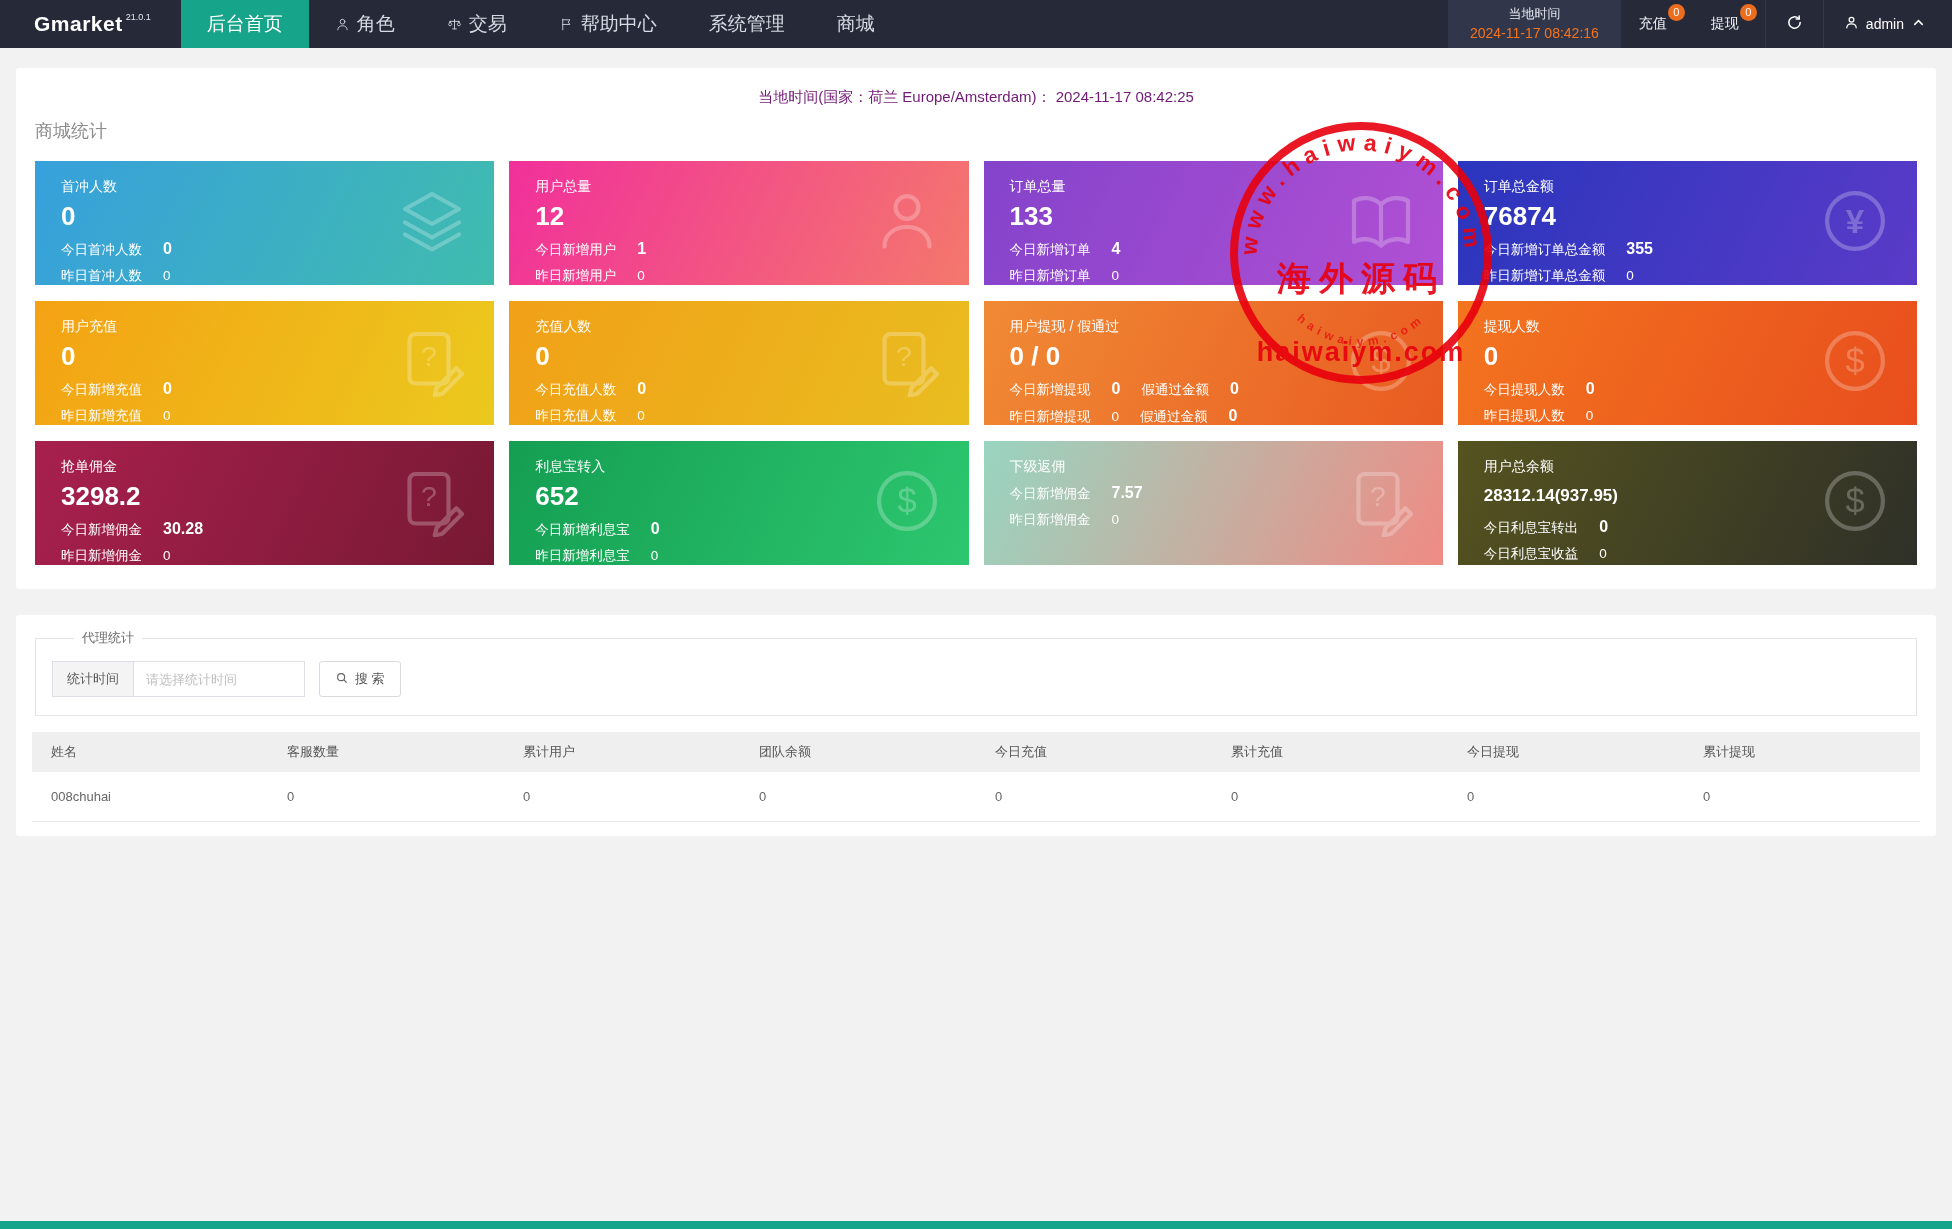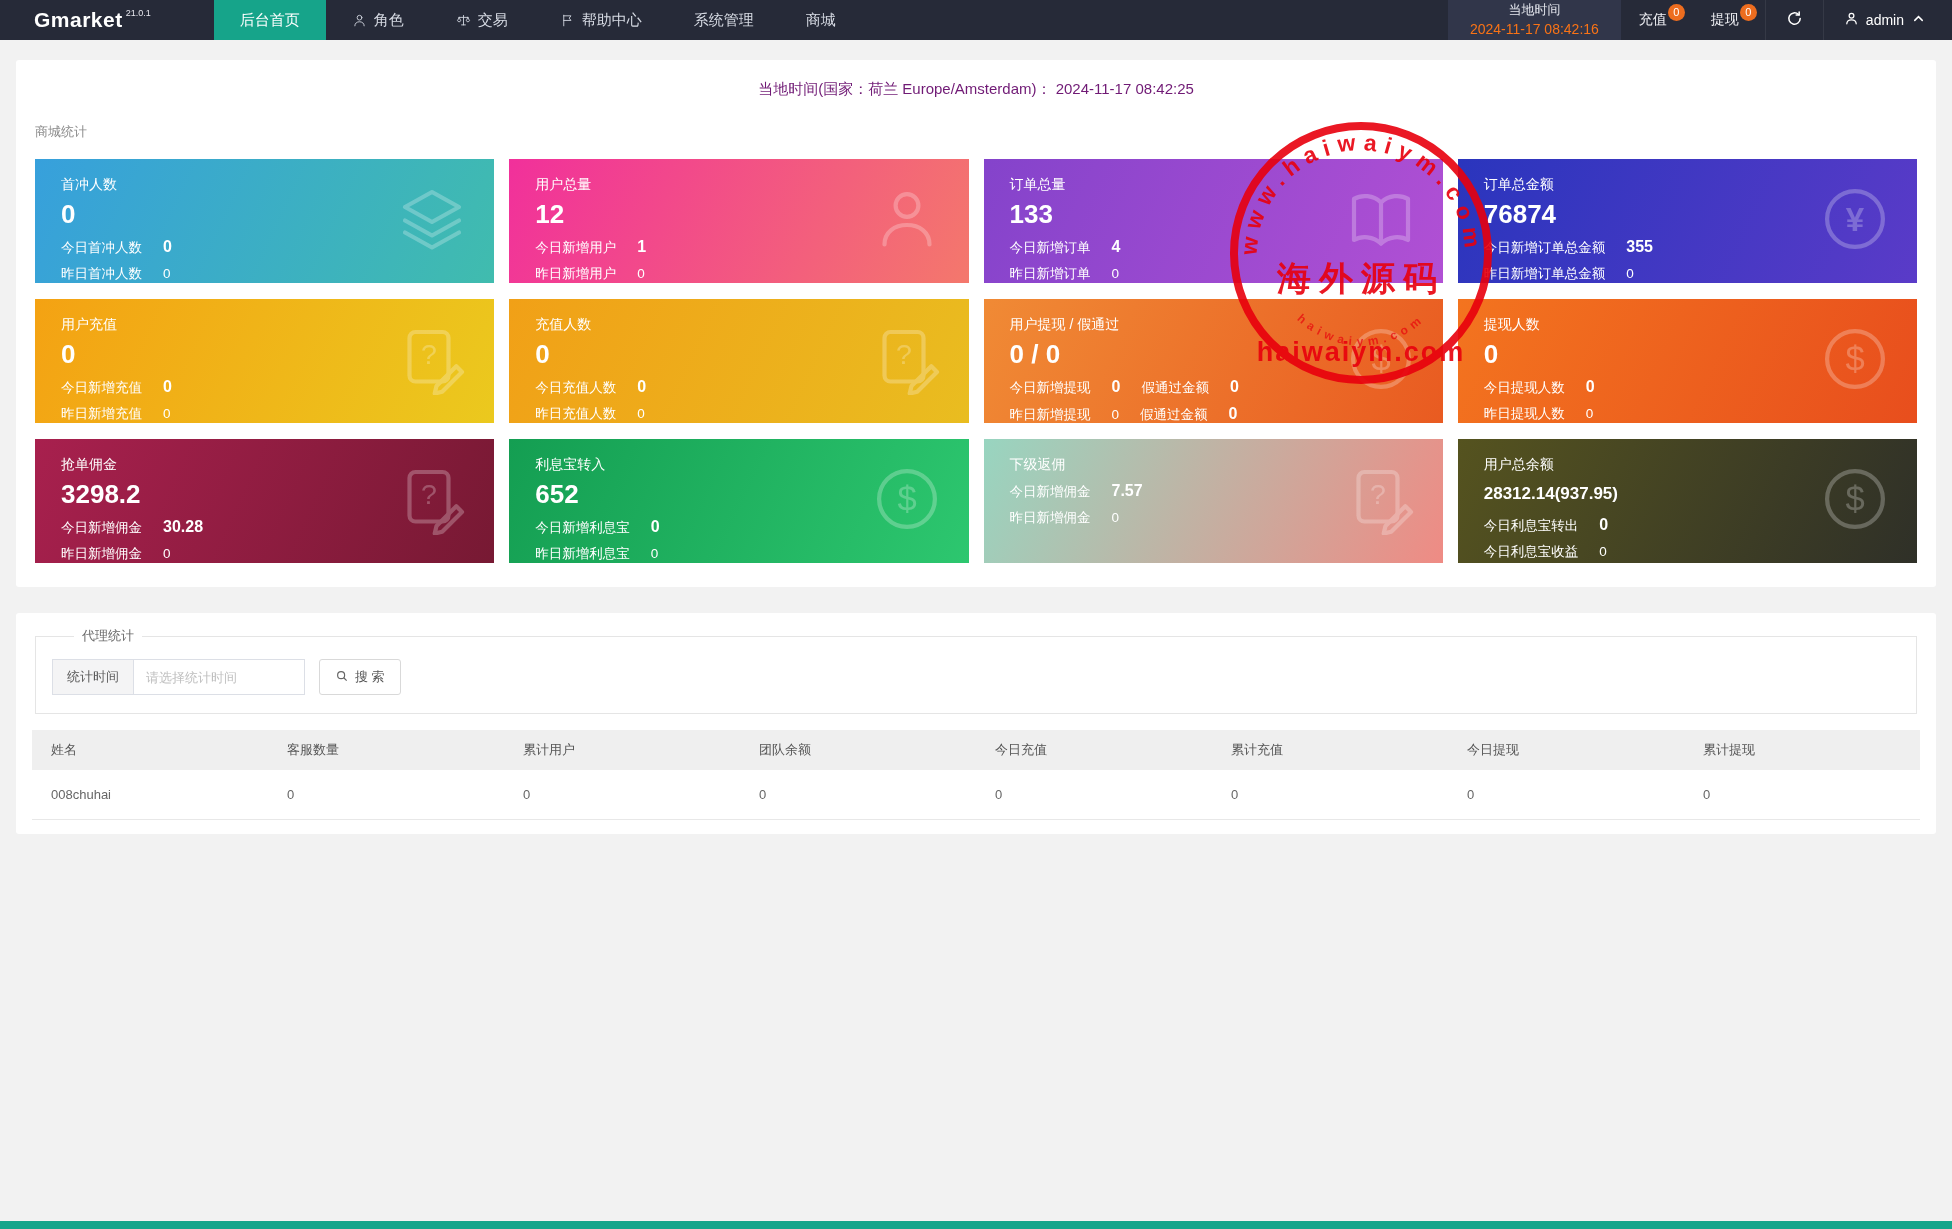--- a/index.html
+++ b/index.html
@@ -2,26 +2,26 @@
 <html><head>
 <meta charset="utf-8">
 <style>
   * { margin:0; padding:0; box-sizing:border-box; }
   html,body { width:1952px; height:1229px; }
   body {
     font-family:"Liberation Sans","DejaVu Sans",sans-serif;
     background:#f2f2f2; position:relative; overflow:hidden;
   }
   
-  .navbar { height:40px; background:#262a38; display:flex; align-items:stretch; color:#fff;gap:33px; }
+  .navbar { height:48px; background:#262a38; display:flex; align-items:stretch; color:#fff; }
   .brand { display:flex; align-items:center; padding:0 30px 0 34px; color:#fff; }
   .brand-name { font-size:21px; font-weight:bold; letter-spacing:.5px; }
   .brand-ver { font-size:9px; position:relative; top:-7px; margin-left:3px; color:#e8e8ef; }
   .nav-menu { display:flex; align-items:stretch; }
-  .nav-item { display:flex; align-items:center; gap:7px; padding:0 26px; font-size:15px;
+  .nav-item { display:flex; align-items:center; gap:7px; padding:0 26px; font-size:19px;
               color:#d6dae3; cursor:pointer; }
   .nav-item.active { background:#16a48a; color:#fff; }
   .nav-item svg { width:15px; height:15px; stroke:#d6dae3; }
   .nav-right { margin-left:auto; display:flex; align-items:stretch; }
   .time-block { background:#31364a; padding:5px 22px; display:flex; flex-direction:column;
                 justify-content:center; align-items:center; line-height:1.5; }
   .time-label { font-size:13px; color:#e7e9f0; }
   .time-value { font-size:14px; color:#f97316; }
   .nav-action { position:relative; display:flex; align-items:center; padding:0 26px 0 18px;
                 font-size:14px; color:#f2f3f7; cursor:pointer; }
@@ -30,21 +30,21 @@
   .nav-refresh { display:flex; align-items:center; padding:0 20px; cursor:pointer;
                  border-left:1px solid rgba(255,255,255,.07); }
   .nav-refresh svg { width:17px; height:17px; stroke:#fff; }
   .user-block { display:flex; align-items:center; gap:7px; padding:0 26px 0 20px; font-size:14px;
                 cursor:pointer; border-left:1px solid rgba(255,255,255,.07); }
   .user-block svg { width:15px; height:15px; stroke:#fff; }
   
   .panel { background:#fff; border-radius:3px; margin:0 16px; }
   .panel-stats { margin-top:20px; padding:16px 19px 24px; }
   .local-line { text-align:center; font-size:15px; color:#701a75; margin-top:4px; }
-  .section-label { font-size:13px; color:#8c8c8c; margin-top:24px; }
+  .section-label { font-size:18px; color:#8c8c8c; margin-top:12px; }
   .cards { display:grid; grid-template-columns:repeat(4,1fr); gap:16px 15px; margin-top:18px; }
   .card { position:relative; height:124px; padding:17px 26px; color:#fff; overflow:hidden; }
   .card-title { font-size:14px; }
   .card-value { font-size:26px; font-weight:bold; margin-top:5px; line-height:1.2; }
   .card-value.small { font-size:17px; margin-top:10px; padding-bottom:4px; }
   .card-line { margin-top:8px; font-size:13.5px; display:flex; align-items:baseline; gap:21px; }
   .card-line .lv { font-size:13.5px; }
   .card-line .lv.bold { font-weight:bold; font-size:16px; }
   .card-icon { position:absolute; right:26px; top:50%; transform:translateY(-50%); opacity:.25; color:#fff; }
   .card-icon svg { width:72px; height:72px; stroke:#fff; }

